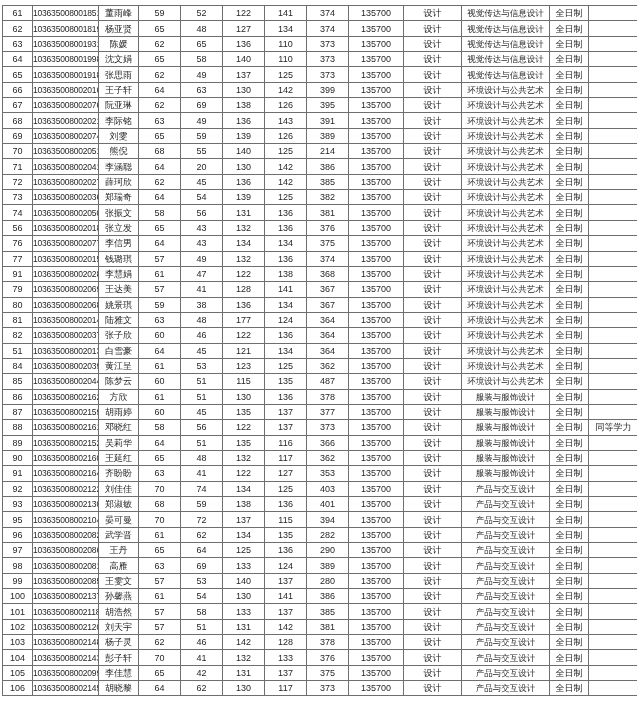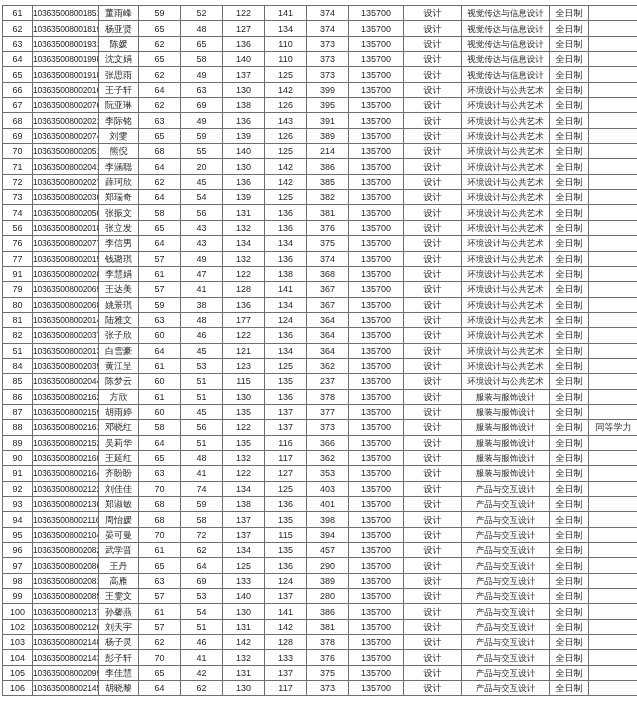--- a/index.html
+++ b/index.html
@@ -434,21 +434,21 @@
           <td class="col-note"></td>
         </tr>
         <tr>
           <td class="col-row_no">85</td>
           <td class="col-candidate_id">103635008002044</td>
           <td class="col-name">陈梦云</td>
           <td class="col-score1">60</td>
           <td class="col-score2">51</td>
           <td class="col-score3">115</td>
           <td class="col-score4">135</td>
-          <td class="col-total">237</td>
+          <td class="col-total">487</td>
           <td class="col-major_code">135700</td>
           <td class="col-major">设计</td>
           <td class="col-specialty">环境设计与公共艺术</td>
           <td class="col-study_mode">全日制</td>
           <td class="col-note"></td>
         </tr>
         <tr>
           <td class="col-row_no">86</td>
           <td class="col-candidate_id">103635008002162</td>
           <td class="col-name">方欣</td>
@@ -562,35 +562,20 @@
           <td class="col-score3">138</td>
           <td class="col-score4">136</td>
           <td class="col-total">401</td>
           <td class="col-major_code">135700</td>
           <td class="col-major">设计</td>
           <td class="col-specialty">产品与交互设计</td>
           <td class="col-study_mode">全日制</td>
           <td class="col-note"></td>
         </tr>
         <tr>
-          <td class="col-row_no">94</td>
-          <td class="col-candidate_id">103635008002116</td>
-          <td class="col-name">周怡媛</td>
-          <td class="col-score1">68</td>
-          <td class="col-score2">58</td>
-          <td class="col-score3">137</td>
-          <td class="col-score4">135</td>
-          <td class="col-total">398</td>
-          <td class="col-major_code">135700</td>
-          <td class="col-major">设计</td>
-          <td class="col-specialty">产品与交互设计</td>
-          <td class="col-study_mode">全日制</td>
-          <td class="col-note"></td>
-        </tr>
-        <tr>
           <td class="col-row_no">95</td>
           <td class="col-candidate_id">103635008002104</td>
           <td class="col-name">晏可曼</td>
           <td class="col-score1">70</td>
           <td class="col-score2">72</td>
           <td class="col-score3">137</td>
           <td class="col-score4">115</td>
           <td class="col-total">394</td>
           <td class="col-major_code">135700</td>
           <td class="col-major">设计</td>
@@ -599,21 +584,21 @@
           <td class="col-note"></td>
         </tr>
         <tr>
           <td class="col-row_no">96</td>
           <td class="col-candidate_id">103635008002082</td>
           <td class="col-name">武学晋</td>
           <td class="col-score1">61</td>
           <td class="col-score2">62</td>
           <td class="col-score3">134</td>
           <td class="col-score4">135</td>
-          <td class="col-total">457</td>
+          <td class="col-total">282</td>
           <td class="col-major_code">135700</td>
           <td class="col-major">设计</td>
           <td class="col-specialty">产品与交互设计</td>
           <td class="col-study_mode">全日制</td>
           <td class="col-note"></td>
         </tr>
         <tr>
           <td class="col-row_no">97</td>
           <td class="col-candidate_id">103635008002086</td>
           <td class="col-name">王丹</td>
@@ -667,20 +652,35 @@
           <td class="col-score3">130</td>
           <td class="col-score4">141</td>
           <td class="col-total">386</td>
           <td class="col-major_code">135700</td>
           <td class="col-major">设计</td>
           <td class="col-specialty">产品与交互设计</td>
           <td class="col-study_mode">全日制</td>
           <td class="col-note"></td>
         </tr>
         <tr>
+          <td class="col-row_no">101</td>
+          <td class="col-candidate_id">103635008002118</td>
+          <td class="col-name">胡浩然</td>
+          <td class="col-score1">57</td>
+          <td class="col-score2">58</td>
+          <td class="col-score3">133</td>
+          <td class="col-score4">137</td>
+          <td class="col-total">385</td>
+          <td class="col-major_code">135700</td>
+          <td class="col-major">设计</td>
+          <td class="col-specialty">产品与交互设计</td>
+          <td class="col-study_mode">全日制</td>
+          <td class="col-note"></td>
+        </tr>
+        <tr>
           <td class="col-row_no">102</td>
           <td class="col-candidate_id">103635008002120</td>
           <td class="col-name">刘天宇</td>
           <td class="col-score1">57</td>
           <td class="col-score2">51</td>
           <td class="col-score3">131</td>
           <td class="col-score4">142</td>
           <td class="col-total">381</td>
           <td class="col-major_code">135700</td>
           <td class="col-major">设计</td>

